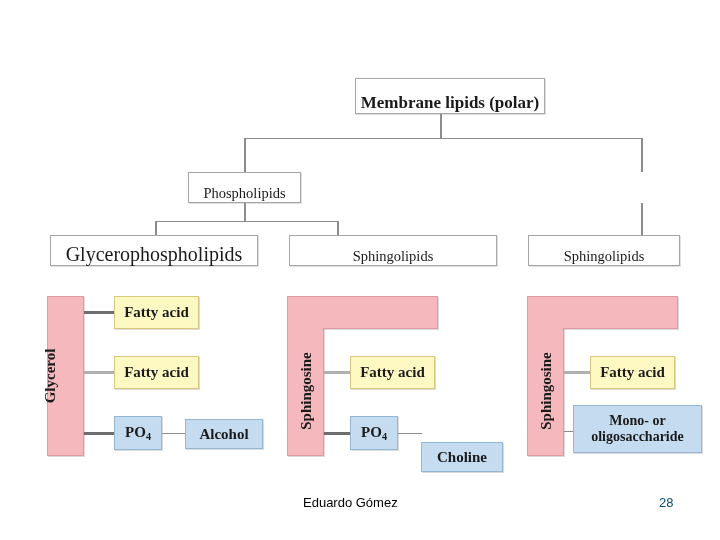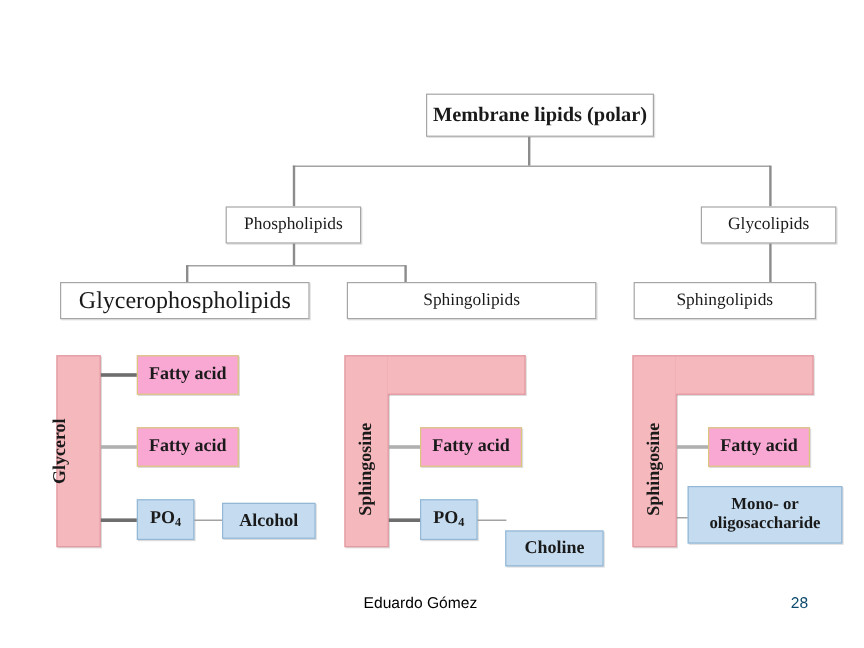--- a/index.html
+++ b/index.html
@@ -23,21 +23,21 @@
     background: #ffffff;
   }
 
   
   .hbox {
     position: absolute;
     box-sizing: border-box;
     background: #ffffff;
     border: 1px solid #a6a6a6;
     display: flex;
-    align-items: center;
+    align-items: flex-end;
     justify-content: center;
     font-family: "Liberation Serif", serif;
     color: #1a1a1a;
     text-align: center;
     line-height: 1.1;
     box-shadow: 1px 1px 0 rgba(0,0,0,0.12);
   }
   .hbox.bold { font-weight: bold; }
 
   
@@ -60,21 +60,21 @@
     align-items: center;
     justify-content: center;
     text-align: center;
     font-family: "Liberation Serif", serif;
     font-weight: bold;
     color: #1a1a1a;
     line-height: 1.12;
     box-shadow: 1px 1px 0 rgba(0,0,0,0.14);
   }
   .cbox.yellow {
-    background: #f9a8d4;
+    background: #fef9c3;
     border: 1px solid #d9c77e;
     font-family: Liberation Serif, serif;
   }
   .cbox.blue {
     background: #c5dcf0;
     border: 1px solid #93b7d4;
   }
 
   
   .pink-rect {
@@ -148,23 +148,20 @@
 
   <div class="line-v" style="left:440px; top:114px; width:2px; height:24px;"></div>
   <div class="line-h" style="left:244px; top:138px; width:398px; height:1px;"></div>
   <div class="line-v" style="left:244px; top:138px; width:2px; height:34px;"></div>
   <div class="line-v" style="left:641px; top:138px; width:2px; height:34px;"></div>
 
   <div class="hbox" style="left:188px; top:172px; width:113px; height:31px; font-size:14.5px;">
     <span>Phospholipids</span>
   </div>
 
-  <div class="hbox" style="left:584px; top:172px; width:113px; height:31px; font-size:14.5px;">
-    <span>Glycolipids</span>
-  </div>
 
   <div class="line-v" style="left:244px; top:203px; width:2px; height:18px;"></div>
   <div class="line-h" style="left:155px; top:221px; width:183px; height:1px;"></div>
   <div class="line-v" style="left:155px; top:221px; width:2px; height:14px;"></div>
   <div class="line-v" style="left:337px; top:221px; width:2px; height:14px;"></div>
 
   <div class="line-v" style="left:641px; top:203px; width:2px; height:32px;"></div>
 
   <div class="hbox" style="left:50px; top:235px; width:208px; height:31px; font-size:20px;">
     <span>Glycerophospholipids</span>

